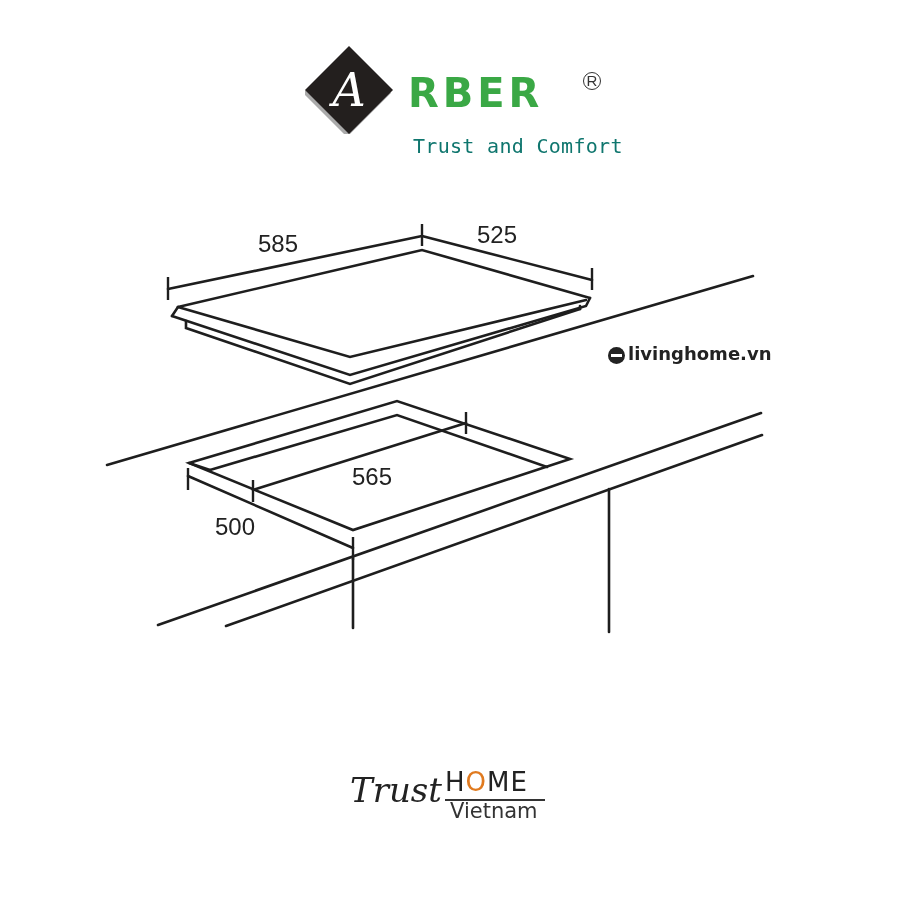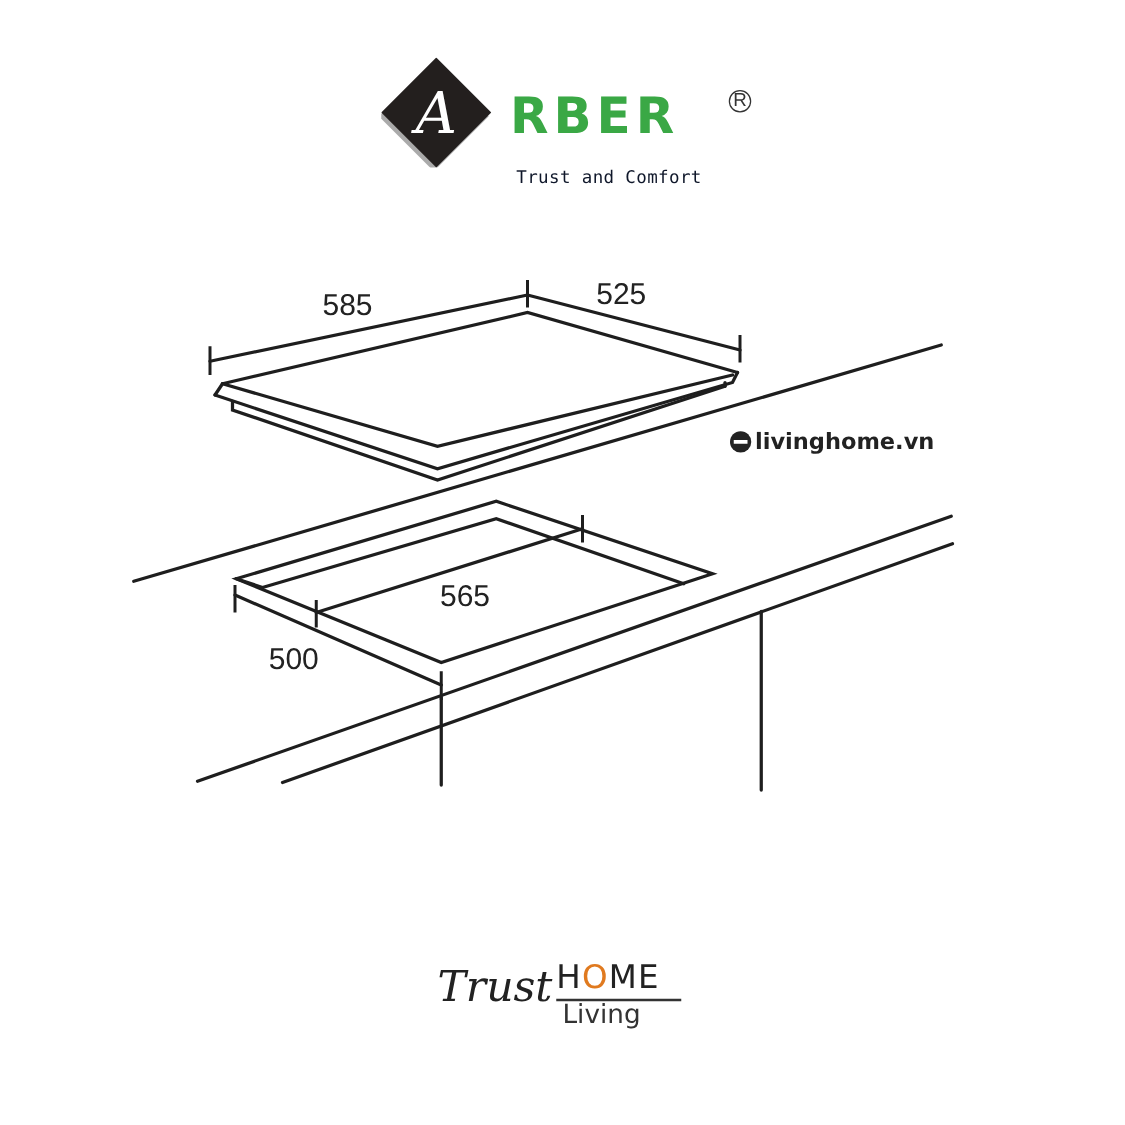--- a/index.html
+++ b/index.html
@@ -6,23 +6,23 @@
   body { width:900px; height:900px; position:relative; overflow:hidden; font-family:"Liberation Sans", sans-serif; }
   .abs { position:absolute; }
   #drawing { position:absolute; left:0; top:0; width:900px; height:900px; }
   .ln { stroke:#1e1e1e; stroke-width:2.6; fill:none; stroke-linecap:round; stroke-linejoin:miter; }
   .tick { stroke:#1e1e1e; stroke-width:2.4; }
   .dimtxt { font-family:"Liberation Sans", sans-serif; font-size:24px; fill:#222; }
   
   .arber-box { left:305px; top:46px; width:88px; height:88px; }
   .arber-word { left:408px; top:66px; font-family:"DejaVu Sans", sans-serif; font-weight:bold; font-size:40px; color:#3aa845; letter-spacing:4px; line-height:54px; }
   .arber-reg { left:583px; top:72px; font-size:15px; color:#333; border:1.5px solid #333; border-radius:50%; width:16px; height:16px; line-height:16px; text-align:center; }
-  .arber-tag { left:413px; top:134px; font-family:"DejaVu Sans Mono", monospace; font-size:14px; color:#0f172a; letter-spacing:0.3px; }
+  .arber-tag { left:413px; top:134px; font-family:"DejaVu Sans Mono", monospace; font-size:20px; color:#0f766e; letter-spacing:0.3px; }
   
-  .lh-wrap { left:584px; top:343px; display:flex; align-items:center; }
+  .lh-wrap { left:608px; top:343px; display:flex; align-items:flex-end; }
   .lh-icon { width:17px; height:17px; border-radius:50%; background:#222; position:relative; margin-right:3px; }
   .lh-icon::after { content:""; position:absolute; left:3px; top:7px; width:11px; height:3px; background:#fff; }
   .lh-text { font-family:"DejaVu Sans", sans-serif; font-weight:bold; font-size:18px; color:#222; }
   
   .living { left:350px; top:770px; font-family:"DejaVu Serif", serif; font-style:italic; font-size:34px; color:#222; }
   .home { left:445px; top:767px; font-family:"DejaVu Sans", sans-serif; font-weight:normal; font-size:26px; color:#222; letter-spacing:1px; }
   .home .o { color:#e07a1f; }
   .home-line { left:445px; top:799px; width:100px; height:2px; background:#333; }
   .vietnam { left:450px; top:799px; font-family:"DejaVu Sans", sans-serif; font-size:21px; color:#333; }
 </style>
@@ -88,13 +88,13 @@
 </svg>
 
 <div class="abs lh-wrap">
   <div class="lh-icon"></div>
   <span class="lh-text">livinghome.vn</span>
 </div>
 
 <div class="abs living">Trust</div>
 <div class="abs home"><span>H</span><span class="o">O</span><span>ME</span></div>
 <div class="abs home-line"></div>
-<div class="abs vietnam">Living</div>
+<div class="abs vietnam">Vietnam</div>
 
 </body></html>

